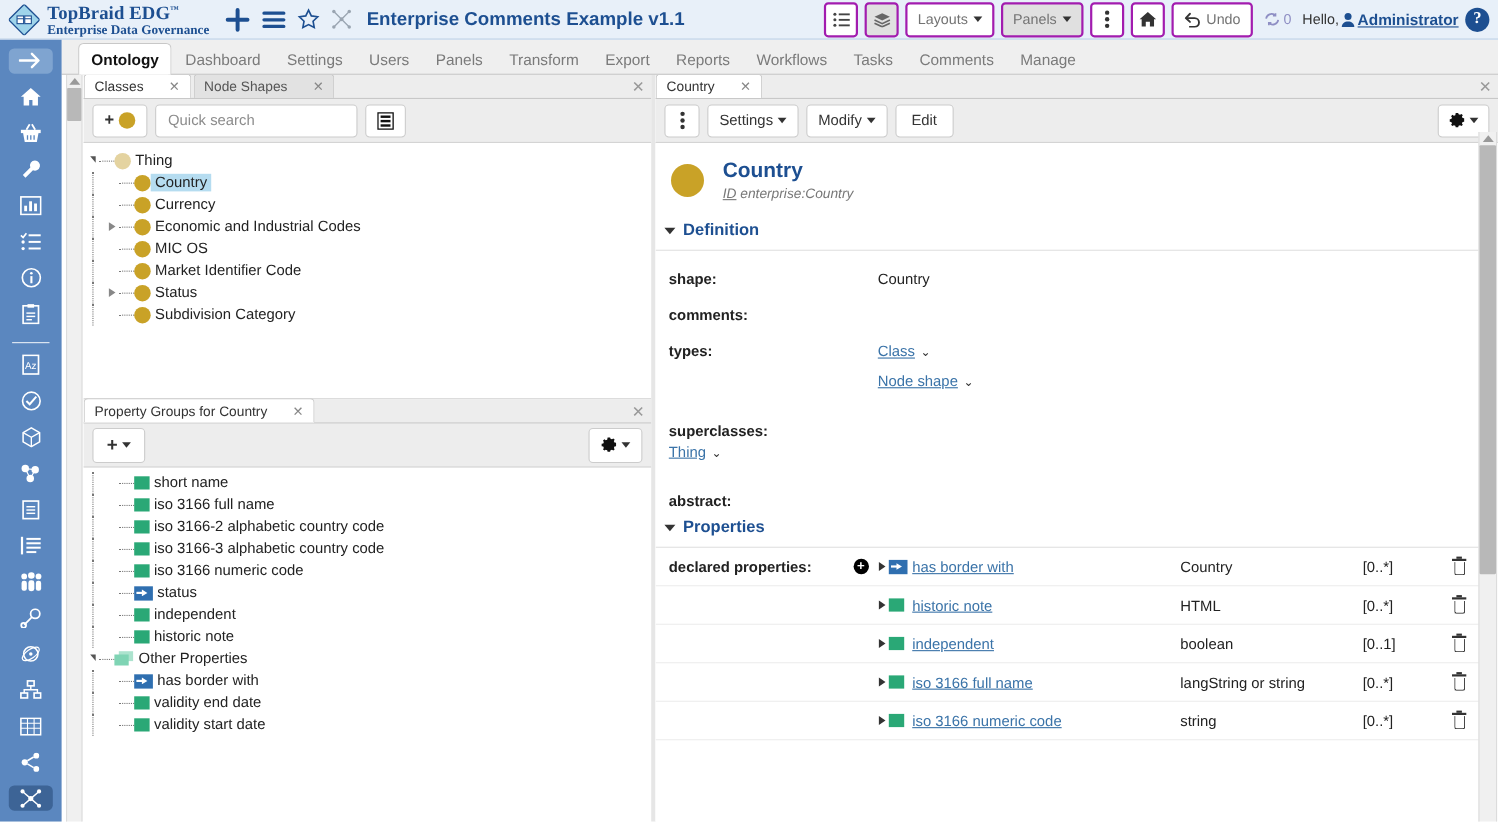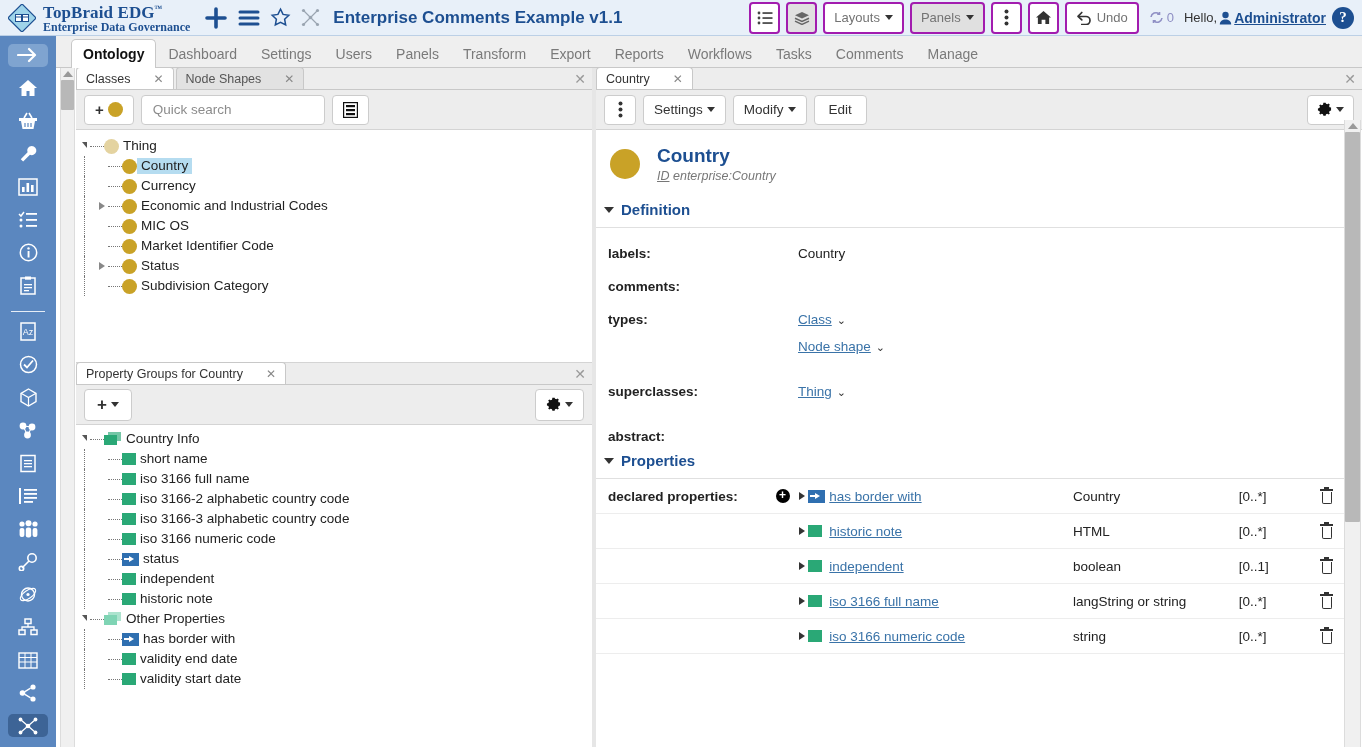--- a/index.html
+++ b/index.html
@@ -641,31 +641,20 @@
         <div style="margin-left:auto;"></div>
         <div class="tb-btn" style="height:32px;padding:0 10px;">
           <svg width="15" height="15" viewBox="0 0 16 16">
               <path d="M8 5a3 3 0 100 6 3 3 0 000-6zm7-1.2l-1.6-.4a5.6 5.6 0 00-.6-1.4l.9-1.4-1.3-1.3-1.4.9a5.6 5.6 0 00-1.4-.6L9.2-1.5H6.8L6.4.6A5.6 5.6 0 005 1.2L3.6.3 2.3 1.6l.9 1.4a5.6 5.6 0 00-.6 1.4L1 4.8v2.4l1.6.4c.1.5.3 1 .6 1.4l-.9 1.4 1.3 1.3 1.4-.9c.4.3.9.5 1.4.6l.4 1.6h2.4l.4-1.6c.5-.1 1-.3 1.4-.6l1.4.9 1.3-1.3-.9-1.4c.3-.4.5-.9.6-1.4l1.6-.4z" fill="#111" transform="translate(0,2.3) scale(1,0.95)"></path>
             </svg>
           <span class="caret"></span>
         </div>
       </div>
       <div class="tree" style="height:321px; padding-top:4px;" id="pg-tree">
           <div class="tree-row">
-            <span class="tw">
-              <span class="tw-open"></span>
-            </span>
-            <span class="dots"></span>
-            <span class="sq-grp">
-              <span style="position:absolute;left:4px;top:0;width:13px;height:9px;background:#2aa876;opacity:.65"></span>
-              <span style="position:absolute;left:0;top:3px;width:13px;height:10px;background:#2aa876"></span>
-            </span>
-            <span class="lbl">Country Info</span>
-          </div>
-          <div class="tree-row">
             <span style="width: 12px; align-self: stretch; border-left: 1px dotted rgb(119, 119, 119); margin-left: 6px;"></span>
             <span class="tw"></span>
             <span class="dots"></span>
             <span class="sq-ico" style="background: rgb(42, 168, 118);"></span>
             <span class="lbl">short name</span>
           </div>
           <div class="tree-row">
             <span style="width: 12px; align-self: stretch; border-left: 1px dotted rgb(119, 119, 119); margin-left: 6px;"></span>
             <span class="tw"></span>
             <span class="dots"></span>
@@ -802,35 +791,35 @@
         <div style="margin-top:18px;">
           <div class="section-head">
             <span class="tri-dn"></span>
             <span>Definition</span>
           </div>
           <div class="hr" style="margin-top:9px;"></div>
         </div>
 
         <div id="definition-fields">
             <div class="frow" style="min-height: 30px; padding-top: 14px;">
-              <div class="fkey">labels:</div>
+              <div class="fkey">shape:</div>
               <div class="fval">Country</div>
             </div>
             <div class="frow" style="min-height: 30px; padding-top: 14px;">
               <div class="fkey">comments:</div>
               <div class="fval"></div>
             </div>
             <div class="frow" style="min-height: 54px; padding-top: 14px;">
               <div class="fkey">types:</div>
               <div class="fval">
                 <div style="margin-bottom: 12px;"><span class="lnk">Class</span><span class="mini-chev">⌄</span></div>
                 <div style="margin-bottom: 12px;"><span class="lnk">Node shape</span><span class="mini-chev">⌄</span></div>
               </div>
             </div>
-            <div class="frow" style="min-height: 30px; padding-top: 14px;">
+            <div class="frow" style="min-height: 30px; padding-top: 14px; flex-direction: column;">
               <div class="fkey">superclasses:</div>
               <div class="fval">
                 <div style="margin-bottom: 12px;"><span class="lnk">Thing</span><span class="mini-chev">⌄</span></div>
               </div>
             </div>
             <div class="frow" style="min-height: 30px; padding-top: 14px;">
               <div class="fkey">abstract:</div>
               <div class="fval"></div>
             </div>
           </div>

